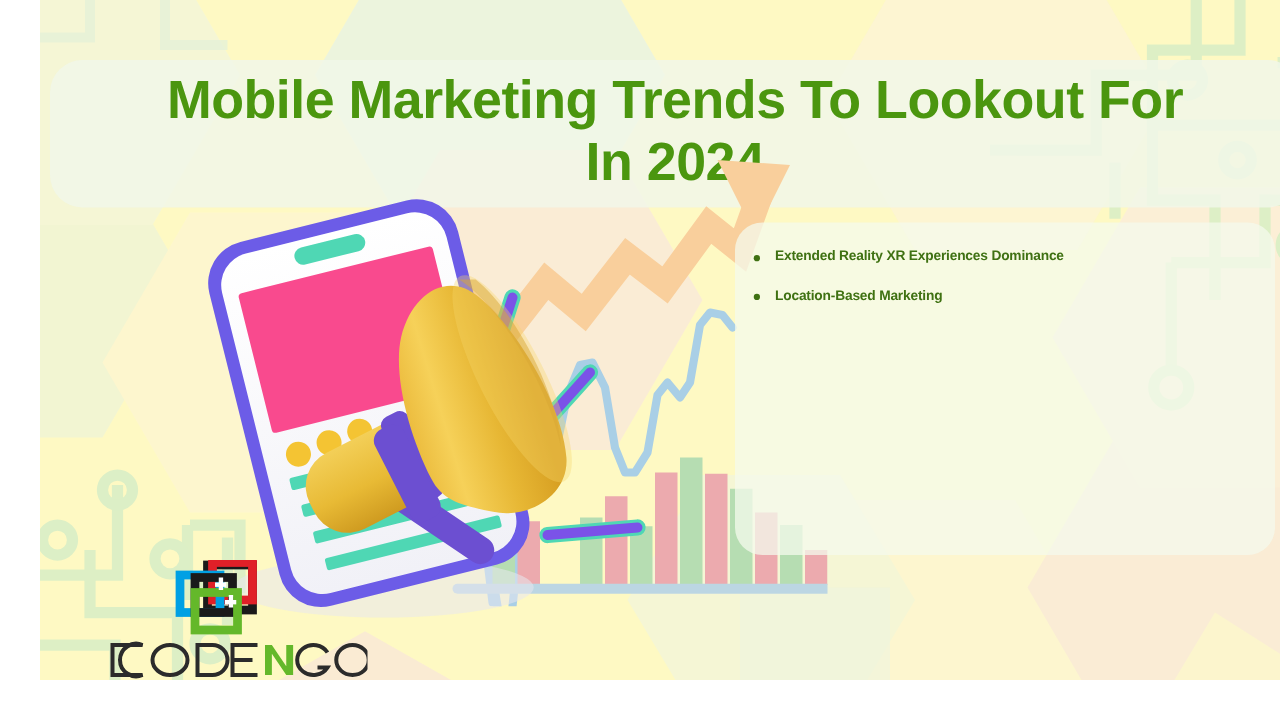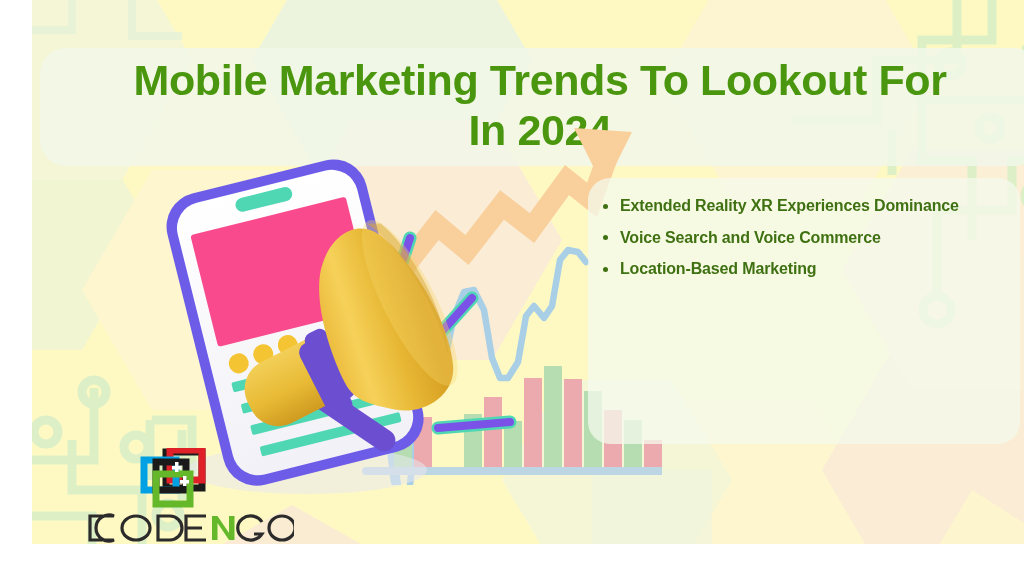--- a/index.html
+++ b/index.html
@@ -33,21 +33,21 @@
     position:absolute; left:556px; top:178px; width:432px; height:266px;
     background:#f4f9ec; border-radius:22px; opacity:.75;
   }
   .bullets{
     position:absolute; left:566px; top:190px; width:420px;
     list-style:none;
   }
   .bullets li{
     position:relative;
     padding-left:22px;
-    font-size:16px;
+    font-size:11px;
     font-weight:bold;
     color:#3f7112;
     line-height:31.6px;
     white-space:nowrap;
     letter-spacing:-0.15px;
   }
   .bullets li::before{
     content:"";
     position:absolute; left:5px; top:13.5px;
     width:5px; height:5px; border-radius:50%;
@@ -265,21 +265,20 @@
 
       <g transform="rotate(-27 196 232)">
         <rect x="178" y="196" width="26" height="82" rx="10" fill="#6c4fd1"></rect>
       </g>
     </g>
   </svg>
 
   <div class="list-panel"></div>
   <ul class="bullets">
     <li>Extended Reality XR Experiences Dominance</li>
-    <li>Voice Search and Voice Commerce</li>
     <li>Location-Based Marketing</li>
   </ul>
 
   <div class="logo">
     <svg class="logo-mark" viewBox="0 0 78 62">
 
       <rect x="30" y="4" width="36" height="36" fill="none" stroke="#1a1a1a" stroke-width="7"></rect>
 
       <rect x="34" y="2" width="32" height="30" fill="none" stroke="#e02028" stroke-width="7"></rect>
 

